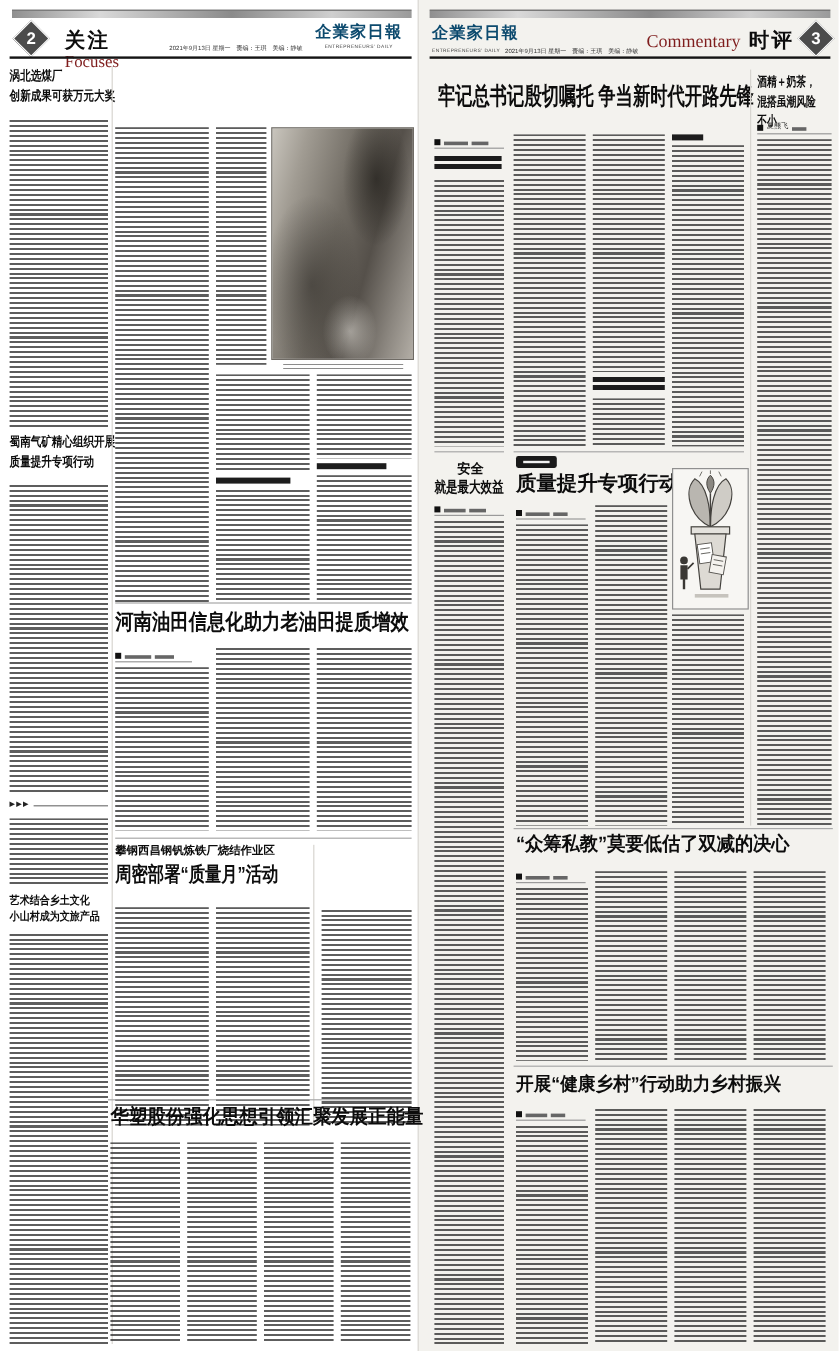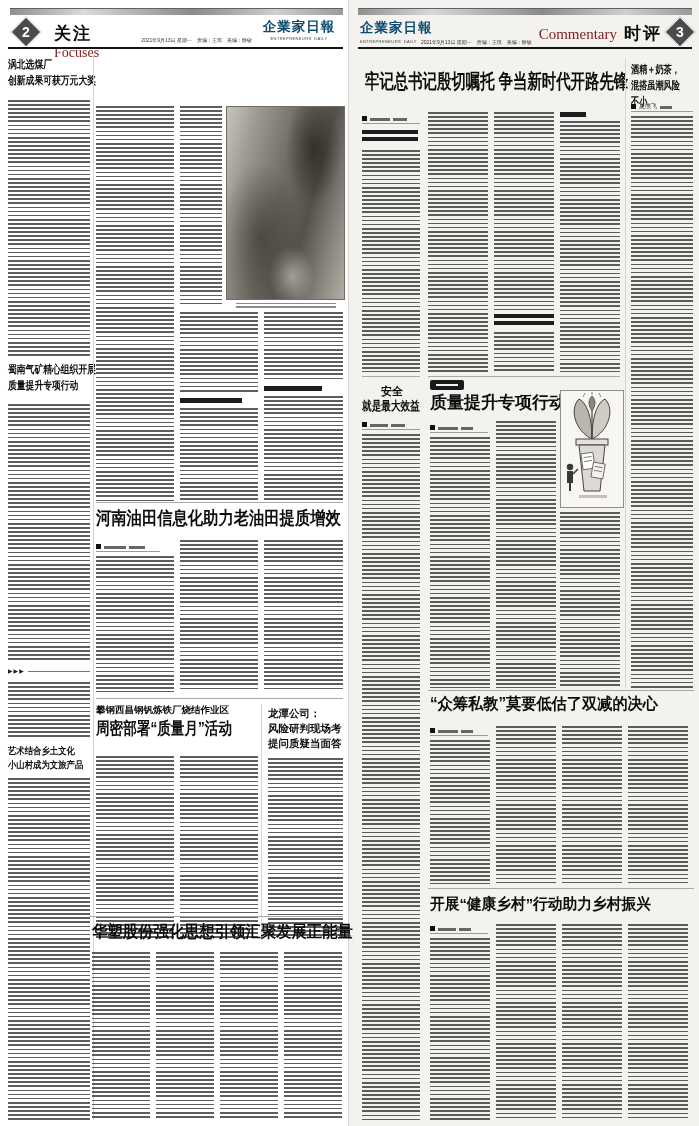--- a/index.html
+++ b/index.html
@@ -127,25 +127,20 @@
   <div class="a gk" style="left:180px;top:540px;width:78px;height:152px;"></div>
   <div class="a gk" style="left:264px;top:540px;width:79px;height:152px;"></div>
 
   <div class="a hl" style="left:96px;top:698px;width:247px;height:1px;"></div>
   <div class="a h" style="left:96px;top:705px;font-size:9.5px;">攀钢西昌钢钒炼铁厂烧结作业区</div>
   <div class="a h" style="left:96px;top:719px;font-size:17px;transform:scaleX(.8);">周密部署“质量月”活动</div>
   <div class="a gk" style="left:96px;top:756px;width:78px;height:182px;"></div>
   <div class="a gk" style="left:180px;top:756px;width:78px;height:182px;"></div>
 
   <div class="a vl" style="left:261px;top:704px;width:1px;height:234px;"></div>
-  <div class="a hw" style="left:268px;top:706px;font-size:10.5px;">
-    <div>龙潭公司：</div>
-    <div>风险研判现场考</div>
-    <div>提问质疑当面答</div>
-  </div>
   <div class="a gk" style="left:268px;top:758px;width:75px;height:180px;"></div>
 
   <div class="a hl" style="left:90px;top:916px;width:253px;height:1px;"></div>
   <div class="a h" style="left:92px;top:922px;font-size:16.5px;transform:scaleX(.93);">华塑股份强化思想引领汇聚发展正能量</div>
   <div class="a gk" style="left:92px;top:952px;width:58px;height:168px;"></div>
   <div class="a gk" style="left:156px;top:952px;width:58px;height:168px;"></div>
   <div class="a gk" style="left:220px;top:952px;width:58px;height:168px;"></div>
   <div class="a gk" style="left:284px;top:952px;width:58px;height:168px;"></div>
 
   <div class="a topbar" style="left:358px;top:8px;width:334px;"></div>

